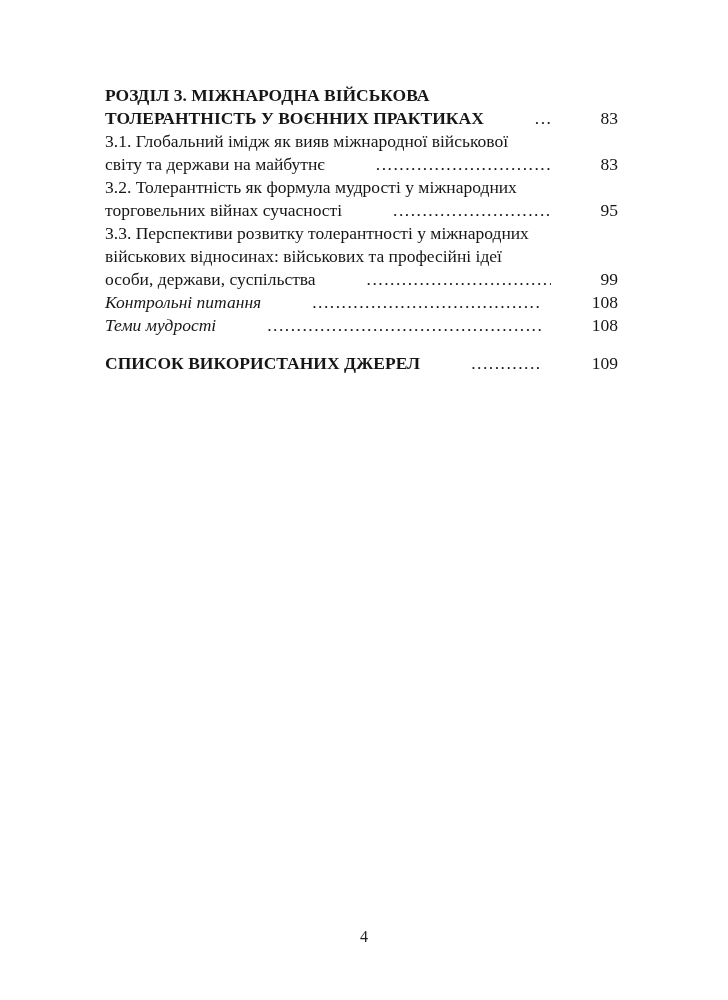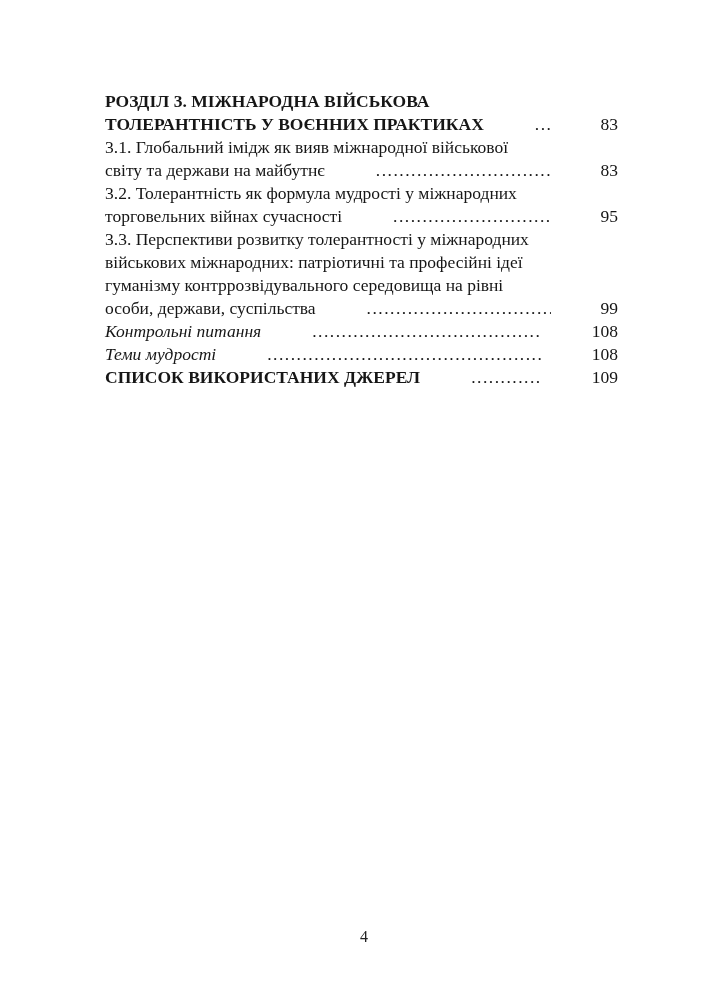--- a/index.html
+++ b/index.html
@@ -8,31 +8,31 @@
     width: 728px;
     height: 1000px;
     background: #ffffff;
     font-family: "Liberation Serif", serif;
     color: #161616;
     overflow: hidden;
   }
   .toc {
     position: absolute;
     left: 105px;
-    top: 90px;
+    top: 84px;
     width: 513px;
     font-family: Liberation Serif, serif;
   }
   .entry {
     font-size: 17.5px;
     line-height: 23px;
   }
   .entry.bold { font-weight: bold; }
   .entry.italic { font-style: italic; }
-  .entry.gap { }
+  .entry.gap { margin-top: 15px; }
   .lastline {
     display: flex;
     align-items: baseline;
     gap: 48px;
   }
   .lastline .txt { flex: 0 0 auto; }
   .dots {
     flex: 1 1 auto;
     overflow: hidden;
     white-space: nowrap;
@@ -85,22 +85,21 @@
       <div class="entry normal">
         <div>3.2. Толерантність як формула мудрості у міжнародних</div>
         <div class="lastline">
           <span class="txt">торговельних війнах сучасності</span>
           <span class="dots"></span>
           <span class="pnum">95</span>
         </div>
       </div>
       <div class="entry normal">
         <div>3.3. Перспективи розвитку толерантності у міжнародних</div>
-        <div>військових міжнародних: патріотичні та професійні ідеї</div>
-        <div>гуманізму контррозвідувального середовища на рівні</div>
+        <div>військових відносинах: військових та професійні ідеї</div>
         <div class="lastline">
           <span class="txt">особи, держави, суспільства</span>
           <span class="dots"></span>
           <span class="pnum">99</span>
         </div>
       </div>
       <div class="entry italic">
         <div class="lastline">
           <span class="txt">Контрольні питання</span>
           <span class="dots"></span>

